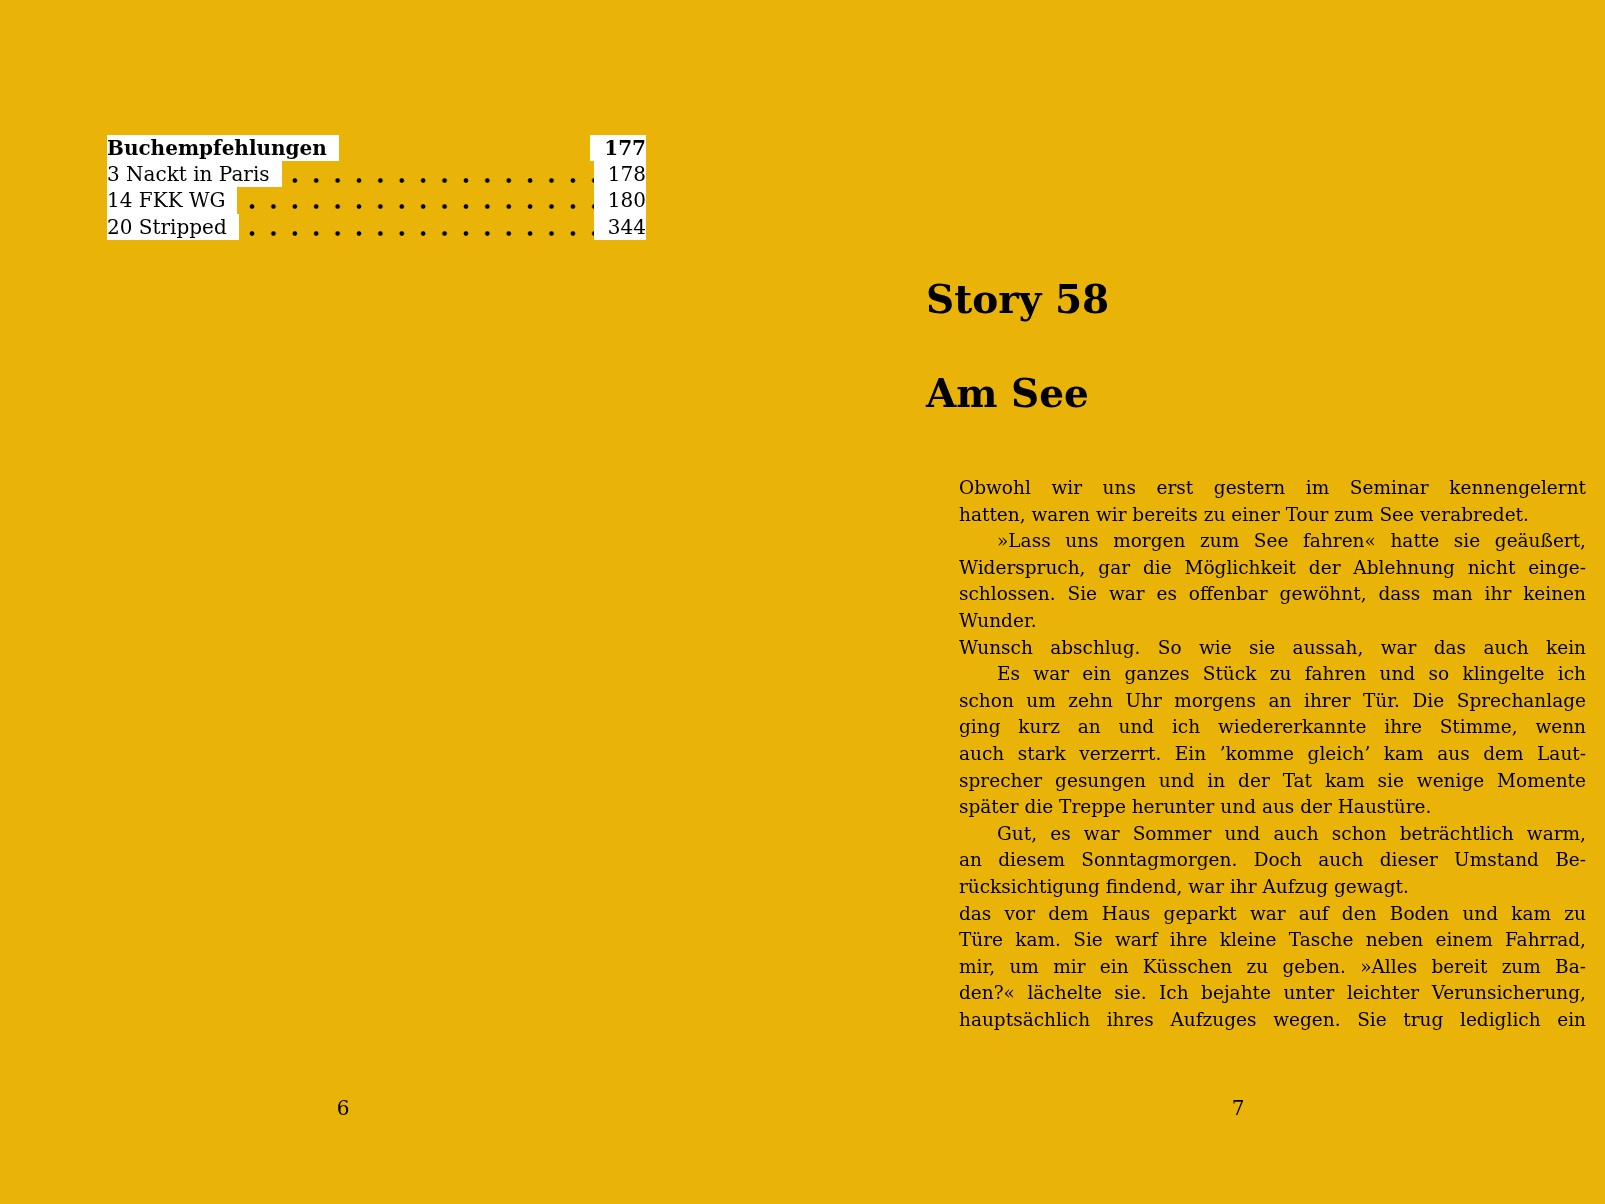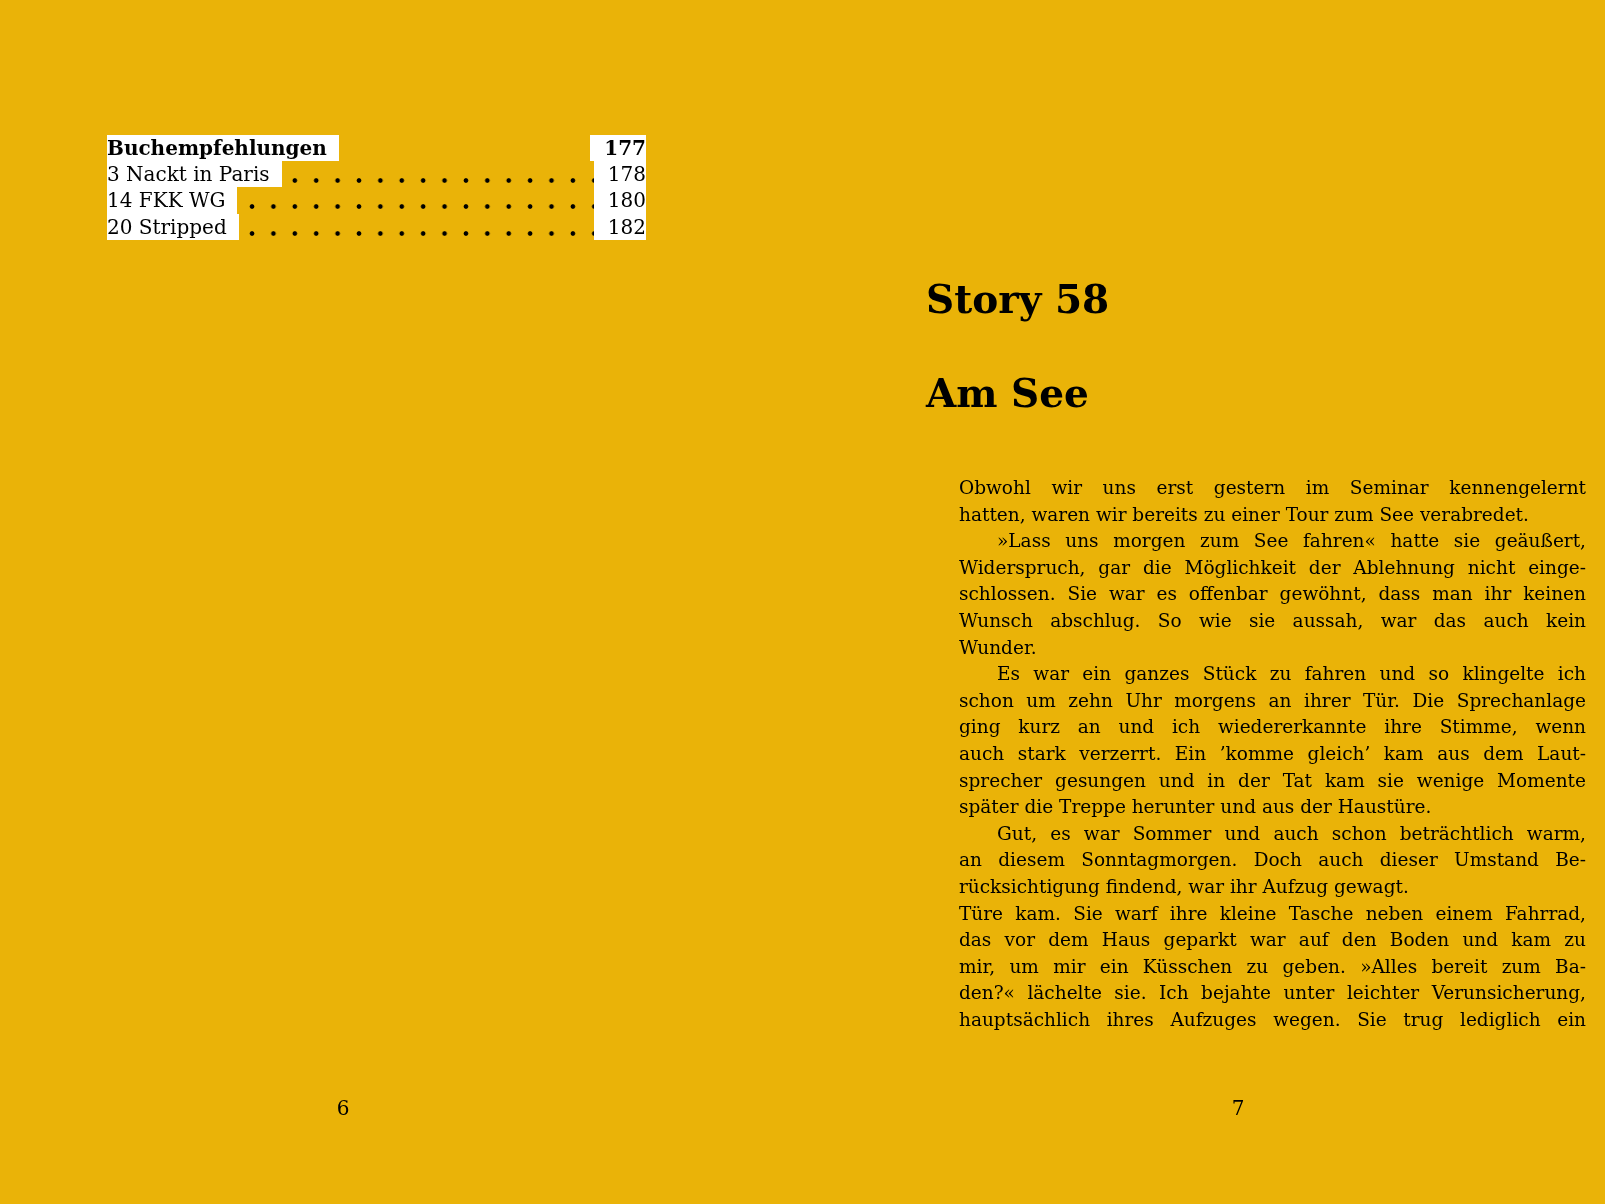--- a/index.html
+++ b/index.html
@@ -99,49 +99,49 @@
         <div class="toc-row dotted">
       <span class="toc-label">3 Nackt in Paris</span>
       <span class="toc-pnum">178</span>
     </div>
         <div class="toc-row dotted">
       <span class="toc-label">14 FKK WG</span>
       <span class="toc-pnum">180</span>
     </div>
         <div class="toc-row dotted">
       <span class="toc-label">20 Stripped</span>
-      <span class="toc-pnum">182</span>
+      <span class="toc-pnum">344</span>
     </div>
       </div>
   </div>
 
   <div class="folio left">6</div>
 
   <h1 class="chapter-number">Story 58</h1>
   <h1 class="chapter-title">Am See</h1>
 
   <div class="story-body">
       <div class="body-line">Obwohl wir uns erst gestern im Seminar kennengelernt</div>
       <div class="body-line par-end">hatten, waren wir bereits zu einer Tour zum See verabredet.</div>
       <div class="body-line indent">»Lass uns morgen zum See fahren« hatte sie geäußert,</div>
       <div class="body-line">Widerspruch, gar die Möglichkeit der Ablehnung nicht einge-</div>
       <div class="body-line">schlossen. Sie war es offenbar gewöhnt, dass man ihr keinen</div>
+      <div class="body-line par-end">Wunder.</div>
       <div class="body-line">Wunsch abschlug. So wie sie aussah, war das auch kein</div>
-      <div class="body-line par-end">Wunder.</div>
       <div class="body-line indent">Es war ein ganzes Stück zu fahren und so klingelte ich</div>
       <div class="body-line">schon um zehn Uhr morgens an ihrer Tür. Die Sprechanlage</div>
       <div class="body-line">ging kurz an und ich wiedererkannte ihre Stimme, wenn</div>
       <div class="body-line">auch stark verzerrt. Ein ’komme gleich’ kam aus dem Laut-</div>
       <div class="body-line">sprecher gesungen und in der Tat kam sie wenige Momente</div>
       <div class="body-line par-end">später die Treppe herunter und aus der Haustüre.</div>
       <div class="body-line indent">Gut, es war Sommer und auch schon beträchtlich warm,</div>
       <div class="body-line">an diesem Sonntagmorgen. Doch auch dieser Umstand Be-</div>
       <div class="body-line par-end">rücksichtigung findend, war ihr Aufzug gewagt.</div>
+      <div class="body-line">das vor dem Haus geparkt war auf den Boden und kam zu</div>
       <div class="body-line">Türe kam. Sie warf ihre kleine Tasche neben einem Fahrrad,</div>
-      <div class="body-line">das vor dem Haus geparkt war auf den Boden und kam zu</div>
       <div class="body-line">mir, um mir ein Küsschen zu geben. »Alles bereit zum Ba-</div>
       <div class="body-line">den?« lächelte sie. Ich bejahte unter leichter Verunsicherung,</div>
       <div class="body-line">hauptsächlich ihres Aufzuges wegen. Sie trug lediglich ein</div>
     </div>
 
   <div class="folio right">7</div>
 
 </div>
 
 </body></html>

